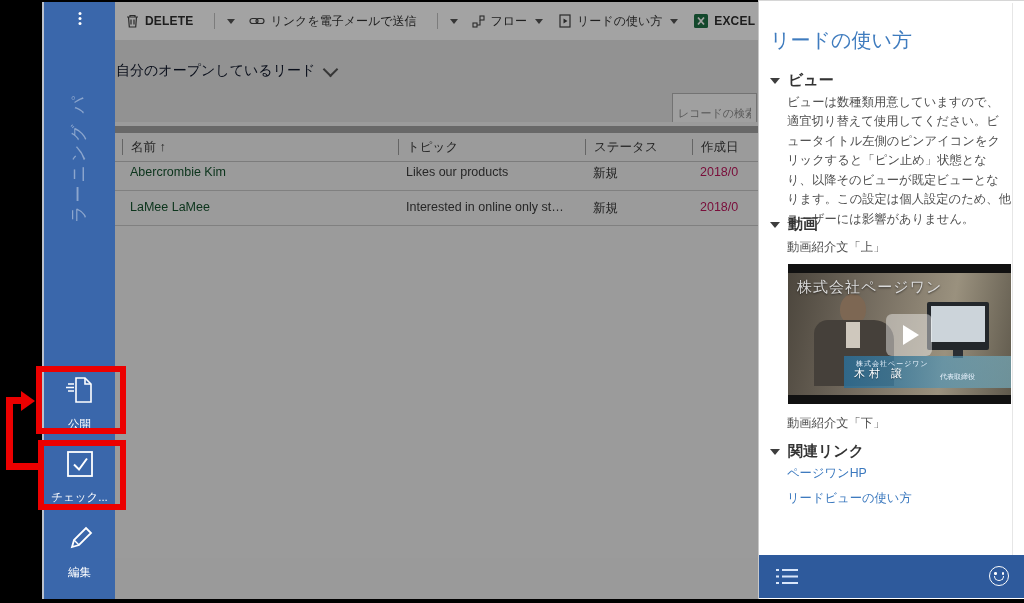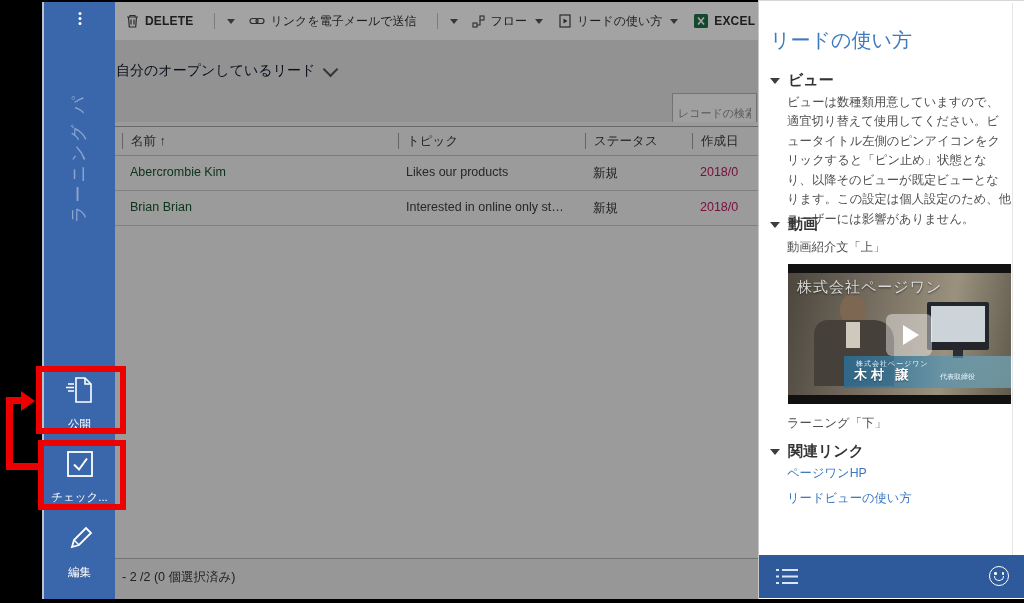--- a/index.html
+++ b/index.html
@@ -22,21 +22,21 @@
   .cmd-icon{display:inline-flex;}
 
   .view-header{position:absolute;left:0;top:38px;width:714px;height:82px;background:#e4e4e4;}
   .view-title-wrap{position:absolute;left:72px;top:22px;display:flex;align-items:center;gap:10px;}
   .view-title{font-size:14px;color:#0f172a;}
   .chev-down{width:9px;height:9px;border-right:2px solid #555;border-bottom:2px solid #555;transform:rotate(45deg);margin-top:-4px;}
   .search-box{position:absolute;right:1px;top:53px;width:85px;height:39px;border:1px solid #b5b5b5;background:#fbfbfb;box-sizing:border-box;font-size:11px;padding:0 5px;color:#444;}
   .search-box::placeholder{color:#8a8a8a;}
 
   .grid-area{position:absolute;left:0;top:120px;width:714px;height:436px;background:#f2f2f2;}
-  .grid-head{position:absolute;left:0;top:4px;width:714px;height:28px;border-top:1px solid #a3a3a3;border-bottom:1px solid #c2c2c2;font-size:12.5px;color:#3a3a3a;}
+  .grid-head{position:absolute;left:0;top:4px;width:714px;height:28px;border-top:7px solid #a3a3a3;border-bottom:1px solid #c2c2c2;font-size:12.5px;color:#3a3a3a;}
   .gh{position:absolute;top:6px;padding-left:8px;border-left:1px solid #9f9f9f;height:16px;line-height:16px;}
   .gh.c0{left:78px;} .gh.c1{left:354px;} .gh.c2{left:541px;font-family:Liberation Serif, serif;} .gh.c3{left:648px;}
   .grid-row{position:absolute;left:0;width:714px;height:35px;border-bottom:1px solid #c9c9c9;font-size:12.5px;}
   .row0{top:33px;} .row1{top:68px;}
   .cell{position:absolute;top:10px;white-space:nowrap;overflow:hidden;}
   .cell.name{left:86px;color:#14532d;}
   .cell.topic{left:362px;color:#3c3c3c;max-width:170px;text-overflow:ellipsis;}
   .cell.status{left:549px;color:#333;}
   .cell.created{left:656px;color:#be185d;width:58px;}
 
@@ -86,21 +86,21 @@
   .vid-screen{position:absolute;right:26px;top:42px;width:54px;height:36px;background:#ccd4da;}
   .vid-stand{position:absolute;right:48px;top:86px;width:10px;height:8px;background:#2a2e33;}
   .vid-head{position:absolute;left:52px;top:30px;width:26px;height:30px;border-radius:50% 50% 45% 45%;background:#7d6753;}
   .vid-body{position:absolute;left:26px;top:56px;width:80px;height:66px;border-radius:14px 20px 0 0;background:#45403a;}
   .vid-shirt{position:absolute;left:58px;top:58px;width:14px;height:26px;background:#cfc8bd;}
   .play-btn{position:absolute;left:98px;top:50px;width:46px;height:42px;background:rgba(255,255,255,0.42);border-radius:6px;}
   .play-tri{position:absolute;left:17px;top:11px;width:0;height:0;border-left:16px solid #fff;border-top:10px solid transparent;border-bottom:10px solid transparent;}
   .vid-caption{position:absolute;left:56px;top:92px;width:167px;height:32px;
     background:linear-gradient(90deg,rgba(44,110,150,0.85),rgba(120,190,215,0.55));color:#fff;}
   .cap-co{position:absolute;left:12px;top:3px;font-size:7px;color:#eaf4ff;letter-spacing:1px;}
-  .cap-name{position:absolute;left:10px;top:10px;font-size:13px;font-weight:bold;letter-spacing:4px;text-shadow:0 1px 1px rgba(0,0,0,.4);}
+  .cap-name{position:absolute;left:10px;top:10px;font-size:11px;font-weight:normal;letter-spacing:4px;text-shadow:0 1px 1px rgba(0,0,0,.4);}
   .cap-role{position:absolute;left:96px;top:16px;font-size:7px;color:#eaf4ff;}
 
   
   .hp-footer{position:absolute;left:0;top:554px;width:266px;height:43px;background:#2e5a9c;}
   .toc-icon{position:absolute;left:17px;top:13px;}
   .smiley{position:absolute;right:16px;top:11px;width:20px;height:20px;border:1.6px solid #fff;border-radius:50%;box-sizing:border-box;}
   .smiley .e{position:absolute;top:5px;width:2.5px;height:2.5px;background:#fff;border-radius:50%;}
   .smiley .e.l{left:4px;} .smiley .e.r{right:4px;}
   .smiley .m{position:absolute;left:3.5px;top:9px;width:10px;height:5px;border:1.6px solid #fff;border-top:none;border-radius:0 0 10px 10px;box-sizing:border-box;}
 </style>
@@ -182,30 +182,27 @@
       <span class="gh c2">ステータス</span>
       <span class="gh c3">作成日</span>
     </div>
     <div class="grid-row row0">
       <span class="cell name">Abercrombie Kim</span>
       <span class="cell topic">Likes our products</span>
       <span class="cell status">新規</span>
       <span class="cell created">2018/0</span>
     </div>
     <div class="grid-row row1">
-      <span class="cell name">Brian Brian</span>
+      <span class="cell name">LaMee LaMee</span>
       <span class="cell topic">Interested in online only st…</span>
       <span class="cell status">新規</span>
       <span class="cell created">2018/0</span>
     </div>
   </div>
 
-  <div class="status-bar">
-    <span class="status-text">- 2 /2 (0 個選択済み)</span>
-  </div>
 </div>
 
 <div class="dim-overlay"></div>
 
 <div class="sidebar">
   <div class="more-dots">
       <i></i>
       <i></i>
       <i></i>
     </div>
@@ -278,21 +275,21 @@
     <div class="play-btn">
         <span class="play-tri"></span>
       </div>
     <div class="vid-caption">
       <span class="cap-co">株式会社ページワン</span>
       <span class="cap-name">木村 譲</span>
       <span class="cap-role">代表取締役</span>
     </div>
   </div>
 
-  <div class="cap-bottom">ラーニング「下」</div>
+  <div class="cap-bottom">動画紹介文「下」</div>
 
   <div class="hp-sec sec-links">
     <span class="tri-down"></span>
     <span class="sh">関連リンク</span>
   </div>
   <div class="hp-link link1">ページワンHP</div>
   <div class="hp-link link2">リードビューの使い方</div>
 
   <div class="hp-footer">
     <span class="toc-icon">

